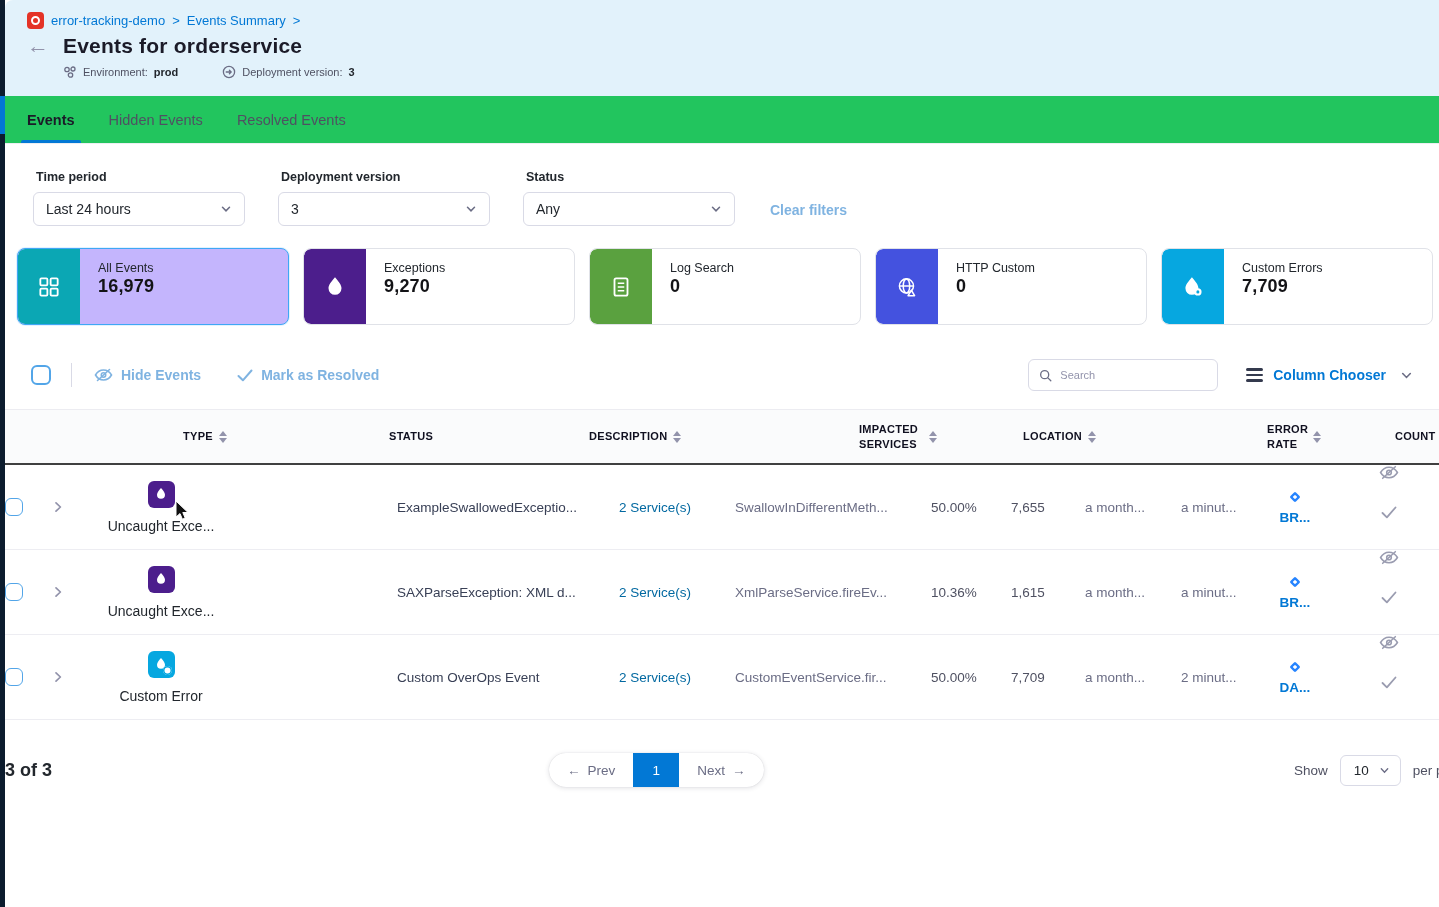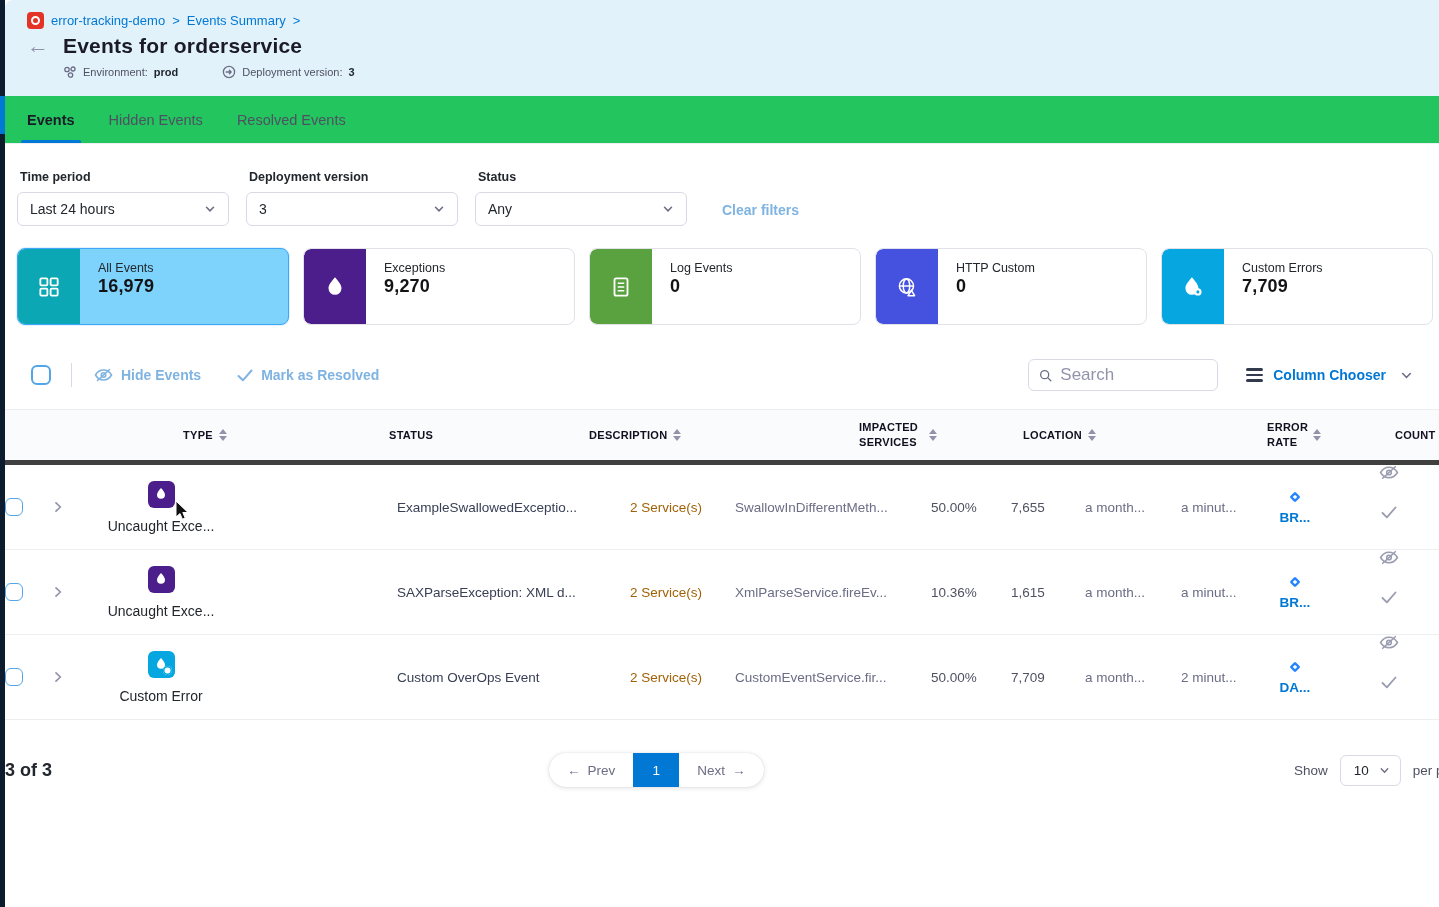--- a/index.html
+++ b/index.html
@@ -33,69 +33,69 @@
   .agents-link { font-size:12.5px; color:#0278d5; margin-top:3px; cursor:pointer; }
 
   
   .tabs { display:flex; gap:34px; padding-left:22px; background:#22c55e; border-bottom:1px solid #eceef2; height:48px; align-items:stretch; }
   .tab { display:flex; align-items:center; font-size:14.5px; color:#4f5162; cursor:pointer; position:relative; }
   .tab.active { color:#1b1b28; font-weight:bold; }
   .tab.active::after { content:""; position:absolute; left:-6px; right:-6px; bottom:0; height:3px; background:#0278d5; border-radius:2px 2px 0 0; }
 
   
   .filters { display:flex; align-items:flex-end; padding:26px 0 0 12px; }
-  .filter-group { margin-right:17px; }
+  .filter-group { margin-right:17px;margin-left:16px; }
   .filter-label { font-size:12.5px; font-weight:bold; color:#22272d; margin:0 0 8px 3px; }
   .dropdown { width:212px; height:34px; background:#fff; border:1px solid #d9dae6; border-radius:6px; display:flex; align-items:center; justify-content:space-between; padding:0 12px; font-size:14px; color:#22272d; cursor:pointer; }
   .clear-filters { font-size:14px; font-weight:bold; color:#7fb3e1; margin:0 0 8px 18px; cursor:pointer; }
 
   
   .cards { display:flex; gap:14px; padding:0 6px 0 12px; margin-top:22px; }
   .card { flex:1; height:77px; background:#fff; border:1px solid #e0e2e8; border-radius:8px; display:flex; overflow:hidden; cursor:pointer; }
-  .card.selected { background:#7dd3fc; border:1.5px solid #3fa7f5; box-shadow:0 0 0 1px rgba(63,167,245,.15); }
+  .card.selected { background:#c4b5fd; border:1.5px solid #3fa7f5; box-shadow:0 0 0 1px rgba(63,167,245,.15); }
   .card-ic { width:62px; flex:0 0 62px; display:flex; align-items:center; justify-content:center; border-radius:7px 0 0 7px; }
   .card-body { padding:12px 0 0 18px; }
   .card-label { font-size:12.5px; color:#22272d; }
   .card-value { font-size:18px; font-weight:800; color:#131316; margin-top:1px; letter-spacing:.2px; }
 
   
   .toolbar { display:flex; align-items:center; margin-top:32px; padding:0 12px 0 26px; height:36px; }
   .checkbox { width:20px; height:20px; border:2px solid #52a5e8; border-radius:6px; background:#fff; cursor:pointer; }
   .toolbar .vdiv { width:1px; height:24px; background:#d9dae6; margin:0 22px 0 20px; }
   .tool-link { display:flex; align-items:center; gap:8px; font-size:14px; font-weight:bold; color:#7fb3e1; margin-right:36px; cursor:pointer; }
   .toolbar-spacer { flex:1; }
   .search-box { display:flex; align-items:center; gap:8px; width:190px; height:32px; border:1px solid #d9dae6; border-radius:6px; background:#fff; padding:0 10px; }
-  .search-box input { border:none; outline:none; width:100%; font-size:17px; color:#b91c1c; font-family:"Liberation Sans", sans-serif; background:transparent; }
+  .search-box input { border:none; outline:none; width:100%; font-size:11px; color:#b91c1c; font-family:"Liberation Sans", sans-serif; background:transparent; }
   .search-box input::placeholder { color:#9293ab; }
   .hamburger { display:flex; flex-direction:column; gap:3px; margin:0 10px 0 28px; cursor:pointer; }
   .hamburger i { width:17px; height:2.6px; background:#343a4e; border-radius:2px; }
   .col-chooser { font-size:14px; font-weight:bold; color:#0278d5; cursor:pointer; }
   .col-chevron { margin-left:14px; margin-right:14px; display:flex; cursor:pointer; }
 
   
   .table { margin-top:16px; }
   .tgrid { display:grid; grid-template-columns:46px 36px 158px 152px 222px 116px 196px 80px 74px 96px 84px 70px 1fr; align-items:center; }
-  .thead { background:#fafbfc; border-top:1px solid #ececf1; border-bottom:5px solid #404040; min-height:56px;gap:48px; }
+  .thead { background:#fafbfc; border-top:1px solid #ececf1; border-bottom:2px solid #404040; min-height:56px;gap:48px; }
   .th { display:flex; align-items:center; gap:6px; font-size:11px; font-weight:bold; color:#101020; letter-spacing:.3px; line-height:1.35; padding-right:8px; }
   .sort { display:inline-flex; flex-direction:column; gap:2px; flex:0 0 auto; cursor:pointer; }
   .sort i { width:0; height:0; border-left:4px solid transparent; border-right:4px solid transparent; display:block; }
   .sort .up { border-bottom:5px solid #9293ab; }
   .sort .dn { border-top:5px solid #9293ab; }
   .trow { min-height:74px; background:#fff; border-bottom:1px solid #ededf2; }
   .cell { font-size:13.5px; color:#4f5162; padding-right:10px; overflow:hidden; white-space:nowrap;flex-direction:column; }
   .cell-check { display:flex; justify-content:center; }
   .expander { color:#9293ab; display:flex; }
   .type-cell { display:flex; align-items:center; gap:10px; color:#22272d; font-size:14px; }
   .type-ic { width:27px; height:27px; border-radius:6px; flex:0 0 27px; display:flex; align-items:center; justify-content:center; position:relative; }
   .type-ic.type-exception { background:#4c1e8c; }
   .type-ic.type-custom { background:#06a7e0; }
   .type-ic .gear { display:none; position:absolute; right:3px; bottom:3px; width:9px; height:9px; border-radius:50%; background:#fff; box-shadow:0 0 0 1.5px rgba(6,167,224,1) inset; }
   .type-ic.type-custom .gear { display:block; }
   .desc-cell { color:#394056; }
-  .svc-link { color:#a16207; cursor:pointer;margin-left:11px; }
+  .svc-link { color:#0369a1; cursor:pointer; }
   .loc-cell { color:#6b6d85; }
   .seen-cell { color:#6b6d85; }
   .ticket-cell { display:flex; align-items:center; gap:6px; font-weight:bold; color:#0278d5; cursor:pointer; }
   .actions-cell { display:flex; align-items:center; gap:26px; padding-left:14px; }
   .icon-btn { display:flex; align-items:center; cursor:pointer; }
   .kebab { display:flex; flex-direction:column; gap:3.5px; cursor:pointer; padding:2px; }
 
   
   .pagination-row { position:relative; display:flex; align-items:center; margin-top:30px; height:40px; }
   .page-summary { font-size:18px; font-weight:bold; color:#22272d; margin-left:0; }
@@ -223,21 +223,21 @@
         </div>
       </div>
       <div class="card">
         <div class="card-ic" style="background: rgb(90, 161, 63);">
           <svg width="26" height="26" viewBox="0 0 24 24">
               <rect x="6" y="4" width="12" height="16" rx="1.5" fill="none" stroke="#fff" stroke-width="1.7"></rect>
               <path d="M9 8.5h6M9 12h6M9 15.5h6" stroke="#fff" stroke-width="1.5"></path>
             </svg>
         </div>
         <div class="card-body">
-          <div class="card-label">Log Events</div>
+          <div class="card-label">Log Search</div>
           <div class="card-value">0</div>
         </div>
       </div>
       <div class="card">
         <div class="card-ic" style="background: rgb(68, 82, 223);">
           <svg width="26" height="26" viewBox="0 0 24 24">
               <g fill="none" stroke="#fff" stroke-width="1.4">
                 <circle cx="11.5" cy="11" r="6.5"></circle>
                 <ellipse cx="11.5" cy="11" rx="3" ry="6.5"></ellipse>
                 <path d="M5 11h13"></path>

